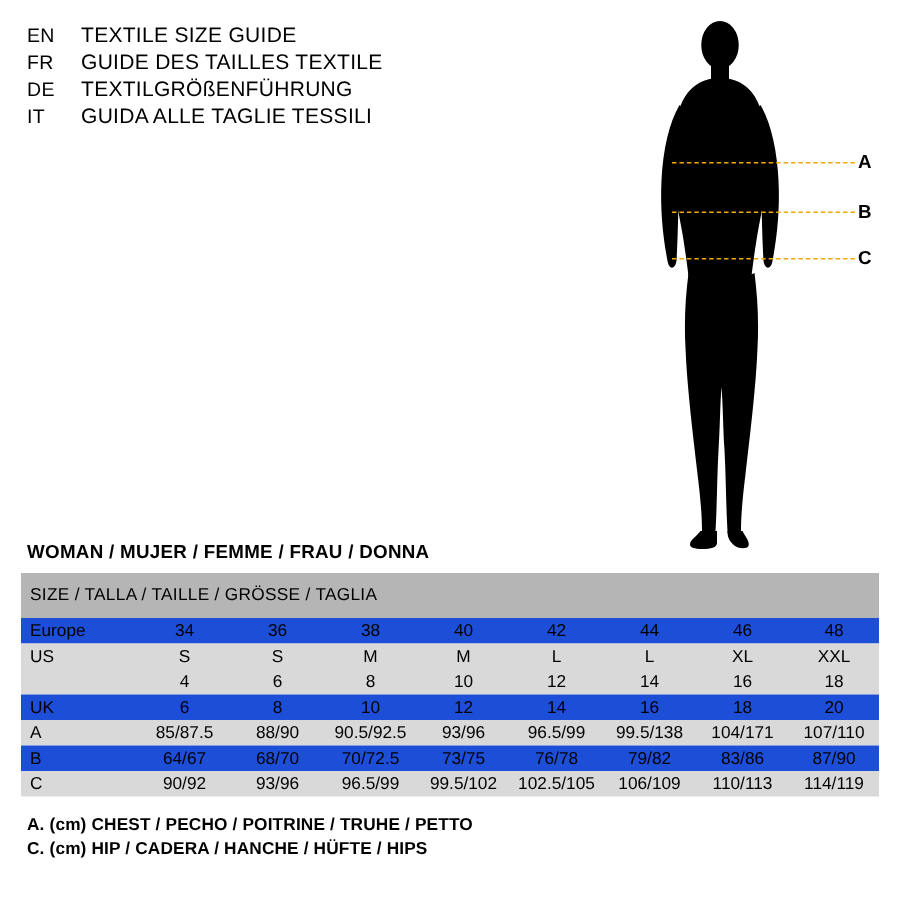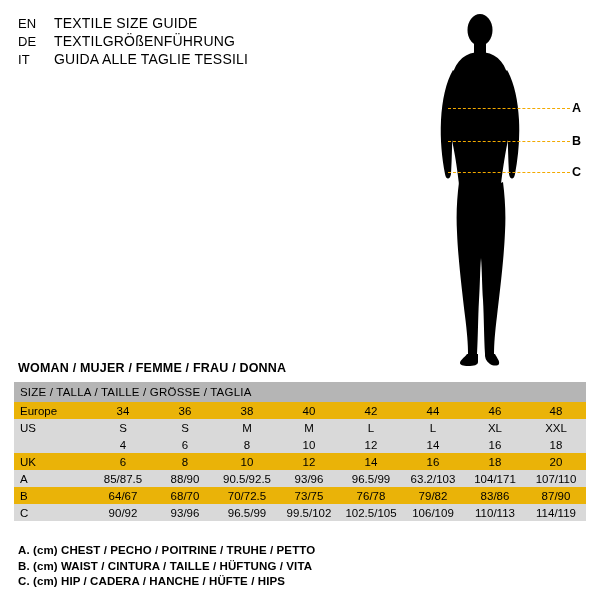--- a/index.html
+++ b/index.html
@@ -100,27 +100,27 @@
     vertical-align: middle;
     white-space: nowrap;
   }
   table.size-table tr.header-row td {
     background: #b5b5b5;
     text-align: left;
     padding-left: 6px;
     font-size: 11.5px;
     font-weight: normal;
     letter-spacing: 0.2px;
-    height: 20px;
+    height: 30px;
   }
   table.size-table tr.shade td {
     background: #d9d9d9;
   }
   table.size-table tr.plain td {
-    background: #eab308;
+    background: #1d4ed8;
   }
   table.size-table td.rowlabel {
     text-align: left;
     padding-left: 6px;
     width: 78px;
   }
 
   
   .legend {
     position: absolute;
@@ -137,20 +137,24 @@
 </style>
 </head>
 <body>
 
 <div class="page">
 
   <div class="lang-block">
     <div class="lang-row">
       <span class="lang-code">EN</span>
       <span class="lang-title">TEXTILE SIZE GUIDE</span>
+    </div>
+    <div class="lang-row">
+      <span class="lang-code">FR</span>
+      <span class="lang-title">GUIDE DES TAILLES TEXTILE</span>
     </div>
     <div class="lang-row">
       <span class="lang-code">DE</span>
       <span class="lang-title">TEXTILGRÖßENFÜHRUNG</span>
     </div>
     <div class="lang-row">
       <span class="lang-code">IT</span>
       <span class="lang-title">GUIDA ALLE TAGLIE TESSILI</span>
     </div>
   </div>
@@ -280,21 +284,21 @@
           <td>20</td>
         </tr>
 
         <tr class="shade">
           <td class="rowlabel">A</td>
           <td>85/87.5</td>
           <td>88/90</td>
           <td>90.5/92.5</td>
           <td>93/96</td>
           <td>96.5/99</td>
-          <td>63.2/103</td>
+          <td>99.5/138</td>
           <td>104/171</td>
           <td>107/110</td>
         </tr>
 
         <tr class="plain">
           <td class="rowlabel">B</td>
           <td>64/67</td>
           <td>68/70</td>
           <td>70/72.5</td>
           <td>73/75</td>
@@ -314,17 +318,16 @@
           <td>106/109</td>
           <td>110/113</td>
           <td>114/119</td>
         </tr>
       </tbody>
     </table>
   </div>
 
   <div class="legend">
     <div class="legend-row">A. (cm) CHEST / PECHO / POITRINE / TRUHE / PETTO</div>
-    <div class="legend-row">B. (cm) WAIST / CINTURA / TAILLE / HÜFTUNG / VITA</div>
     <div class="legend-row">C. (cm) HIP / CADERA / HANCHE / HÜFTE / HIPS</div>
   </div>
 
 </div>
 
 </body></html>

